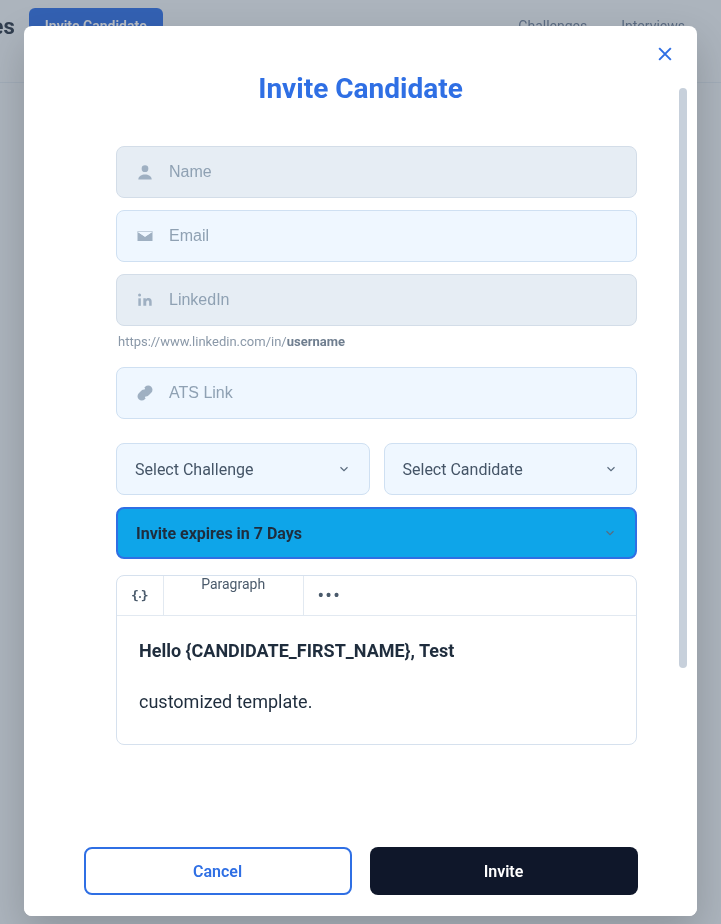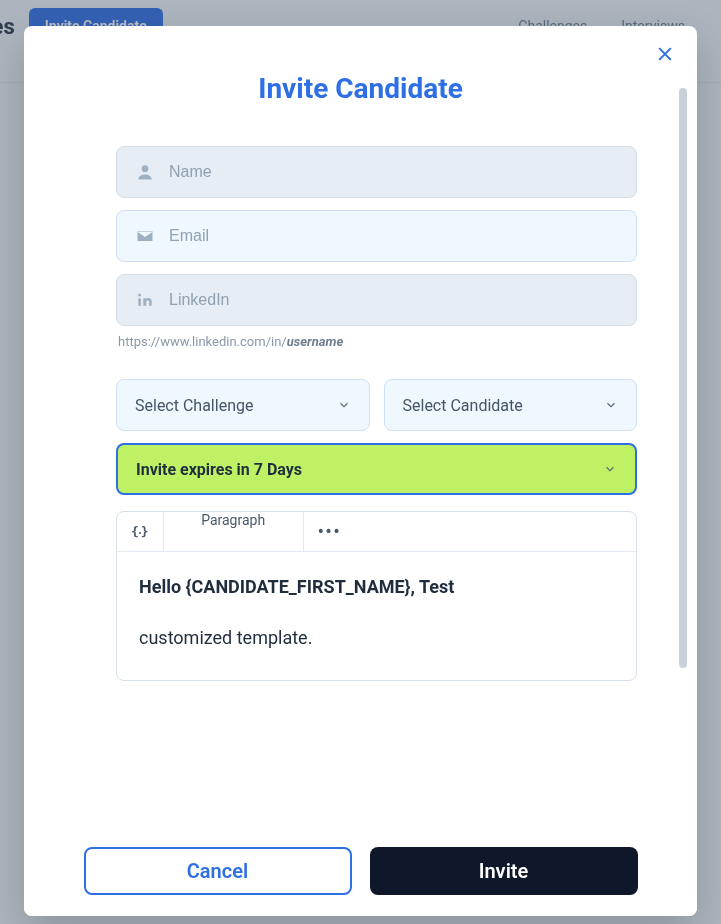--- a/index.html
+++ b/index.html
@@ -48,33 +48,33 @@
   .field.gray { background:#e6edf4; border-color:#d3dde8; }
   .field svg { width:20px; height:20px; fill:#9fb0c2; }
   .field .linked-icon { fill:none; stroke:#9fb0c2; stroke-width:2.4; }
   .field input {
     flex:1; border:none; background:transparent; outline:none;
     font-size:16px; color:#354556;
   }
   .field input::placeholder { color:#8fa1b3; }
 
   .hint { font-size:13px; color:#8a98a8; margin:-4px 0 18px 2px; }
-  .hint b { font-weight:700; color:#6f7e8f;font-style:italic; }
+  .hint b { font-weight:700; color:#6f7e8f; }
 
   .select {
     display:flex; align-items:center; justify-content:space-between;
     border:1px solid #cfe0f2; border-radius:8px; background:#eff7ff;
     height:52px; padding:0 18px; cursor:pointer; font-size:16px; color:#455567;
     margin-bottom:12px;
   }
   .select .chev { width:14px; height:14px; }
   .select-row { display:flex; gap:14px; margin-bottom:12px;}
   .select-row .select { margin-bottom:0;text-align:center; }
   .select-row .select.sm { flex:1; }
-  .select.expire { border:2px solid #2f6fe4; background:#bef264;align-items:center; }
+  .select.expire { border:2px solid #2f6fe4; background:#0ea5e9;align-items:center; }
   .select.expire .label { font-weight:700; color:#1f2d3d; }
 
   .editor {
     border:1px solid #d6e1ee; border-radius:8px; margin-top:16px; overflow:hidden;
     display:flex; flex-direction:column; height:170px;
   }
   .editor-toolbar { display:flex; align-items:center; height:40px; border-bottom:1px solid #e2e9f1; }
   .tb-btn {
     height:40px; display:flex; align-items:center; justify-content:center;
     border-right:1px solid #e2e9f1; padding:0 14px; cursor:pointer; color:#4a5a6b;
@@ -88,21 +88,21 @@
   .editor-body::-webkit-scrollbar { width:10px; }
   .editor-body::-webkit-scrollbar-thumb { background:#c7d0db; border-radius:5px; }
   .editor-body p { margin-bottom:18px; }
   .editor-body .bold { font-weight:700; }
 
   .modal-footer {
     position:absolute; left:0; right:0; bottom:0; height:90px;
     display:flex; align-items:center; justify-content:center; gap:18px;
     background:#fff;
   }
-  .btn { height:48px; border-radius:8px; font-size:20px; font-weight:600; cursor:pointer; width:268px; display:flex; align-items:center; justify-content:center; }
+  .btn { height:48px; border-radius:8px; font-size:16px; font-weight:600; cursor:pointer; width:268px; display:flex; align-items:center; justify-content:center; }
   .btn-outline { border:2px solid #2f6fe4; color:#2f6fe4; background:#fff; }
   .btn-primary { border:none; background:#0f172a; color:#fff; }
 
   .chev { stroke:#5a6b7e; stroke-width:2; fill:none; }
 </style>
 </head>
 <body>
 
 <div class="bg-app">
   <div class="bg-header">
@@ -152,20 +152,27 @@
         <rect x="4" y="10" width="3" height="9" fill="#9fb0c2" stroke="none"></rect>
         <circle cx="5.5" cy="6" r="1.8" fill="#9fb0c2" stroke="none"></circle>
         <path d="M10 10h3v1.3c.6-1 1.8-1.6 3.3-1.6 2.5 0 3.7 1.6 3.7 4.3V19h-3v-4.4c0-1.3-.5-2.1-1.7-2.1-1 0-1.8.7-1.8 2.1V19h-3.5z" fill="#9fb0c2" stroke="none"></path>
       </svg>
       <input placeholder="LinkedIn" style="">
     </label>
     <div class="hint">
       <span>https://www.linkedin.com/in/</span><b>username</b>
     </div>
 
+    <label class="field">
+      <svg viewBox="0 0 24 24" fill="none" stroke="#9fb0c2" stroke-width="2.2">
+        <path d="M10 14a4 4 0 0 0 5.7 0l3-3a4 4 0 0 0-5.7-5.7l-1 1"></path>
+        <path d="M14 10a4 4 0 0 0-5.7 0l-3 3a4 4 0 0 0 5.7 5.7l1-1"></path>
+      </svg>
+      <input placeholder="ATS Link" style="">
+    </label>
 
     <div style="height:12px"></div>
 
 
     <div class="select-row">
       <div class="select sm">
         <span>Select Challenge</span>
         <svg class="chev" viewBox="0 0 24 24">
             <path d="M6 9l6 6 6-6"></path>
           </svg>

